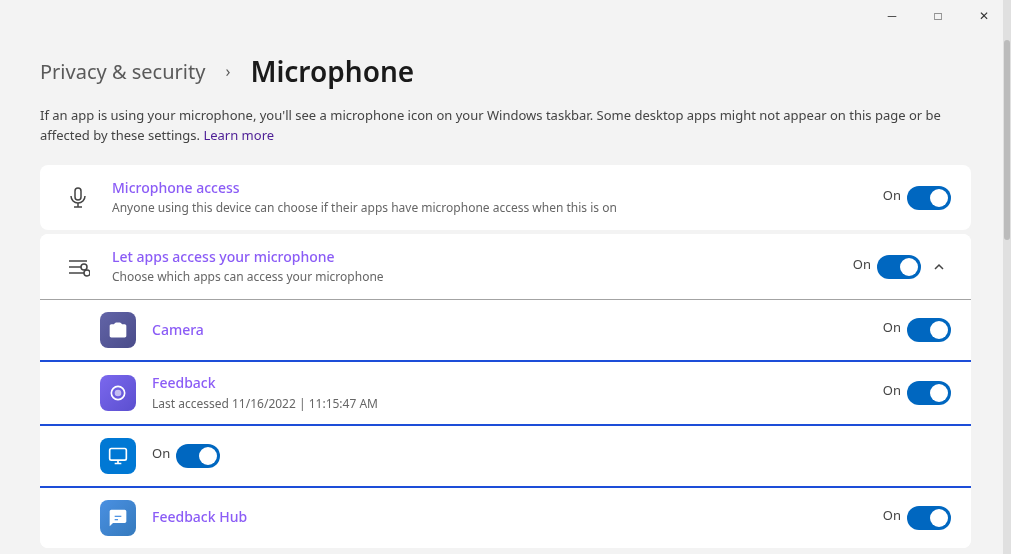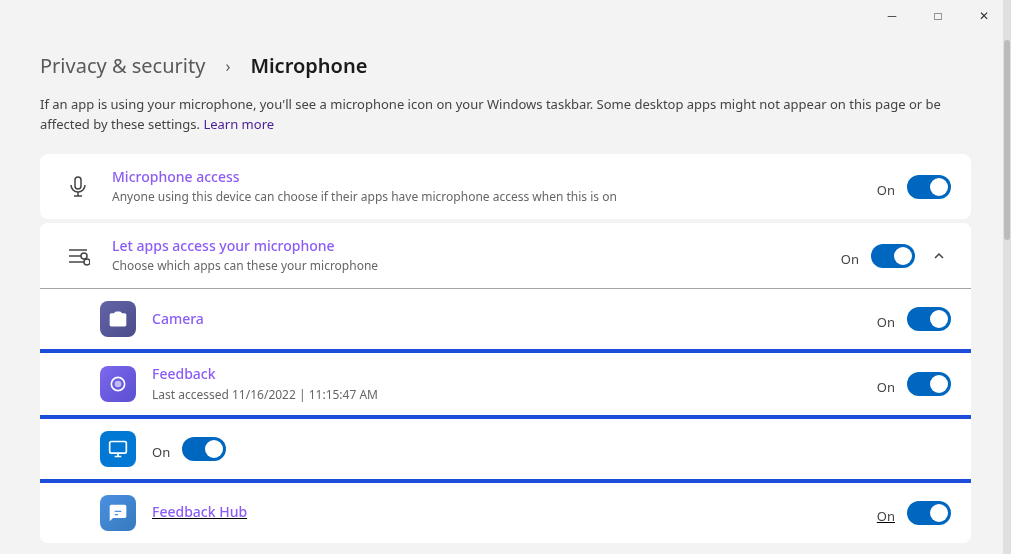--- a/index.html
+++ b/index.html
@@ -51,21 +51,21 @@
       font-weight: 400;
       cursor: pointer;
     }
 
     .breadcrumb-separator {
       font-size: 16px;
       color: #5a5a5a;
     }
 
     .breadcrumb-current {
-      font-size: 20px;
+      font-size: 28px;
       font-weight: 600;
       color: #1a1a1a;
     }
 
     .description {
       font-size: 13px;
       color: #444;
       line-height: 1.5;
       margin-bottom: 20px;
       max-width: 920px;
@@ -134,22 +134,22 @@
     }
 
     .setting-subtitle {
       font-size: 12px;
       color: #666;
       margin-top: 2px;
     }
 
     .setting-right {
       display: flex;
-      align-items: flex-end;
-      gap: 12px;
+      align-items: flex-start;
+      gap: 6px;
       flex-shrink: 0;
     }
 
     .on-label {
       font-size: 13px;
       color: #444;
     }
 
     .toggle {
       width: 44px;
@@ -183,27 +183,26 @@
       display: flex;
       align-items: center;
       justify-content: center;
       color: #444;
     }
 
     .app-row {
       display: flex;
       align-items: center;
       padding: 12px 20px 12px 60px;
-      border-bottom: 4px solid #1d4ed8;
+      border-bottom: 2px solid #1d4ed8;
       background: white;
     }
 
     .app-row:last-child {
       border-bottom: none;
-      text-decoration: underline;
     }
 
     
     .camera-icon-bg {
       width: 36px;
       height: 36px;
       border-radius: 8px;
       background: linear-gradient(135deg, #6264a7 0%, #4a4c8a 100%);
       display: flex;
       align-items: center;
@@ -311,21 +310,21 @@
         <svg viewBox="0 0 24 24" fill="none" stroke="#444" stroke-width="1.5">
           <line x1="3" y1="6" x2="21" y2="6"></line>
           <line x1="3" y1="12" x2="15" y2="12"></line>
           <line x1="3" y1="18" x2="18" y2="18"></line>
           <circle cx="18" cy="12" r="3"></circle>
           <circle cx="21" cy="18" r="3"></circle>
         </svg>
       </div>
       <div class="setting-text">
         <div class="setting-title">Let apps access your microphone</div>
-        <div class="setting-subtitle">Choose which apps can these your microphone</div>
+        <div class="setting-subtitle">Choose which apps can access your microphone</div>
       </div>
       <div class="setting-right">
         <span class="on-label">On</span>
         <button class="toggle"></button>
         <button class="chevron-btn">
           <svg width="12" height="12" viewBox="0 0 12 12">
             <polyline points="2,8 6,4 10,8" fill="none" stroke="#444" stroke-width="1.5"></polyline>
           </svg>
         </button>
       </div>

